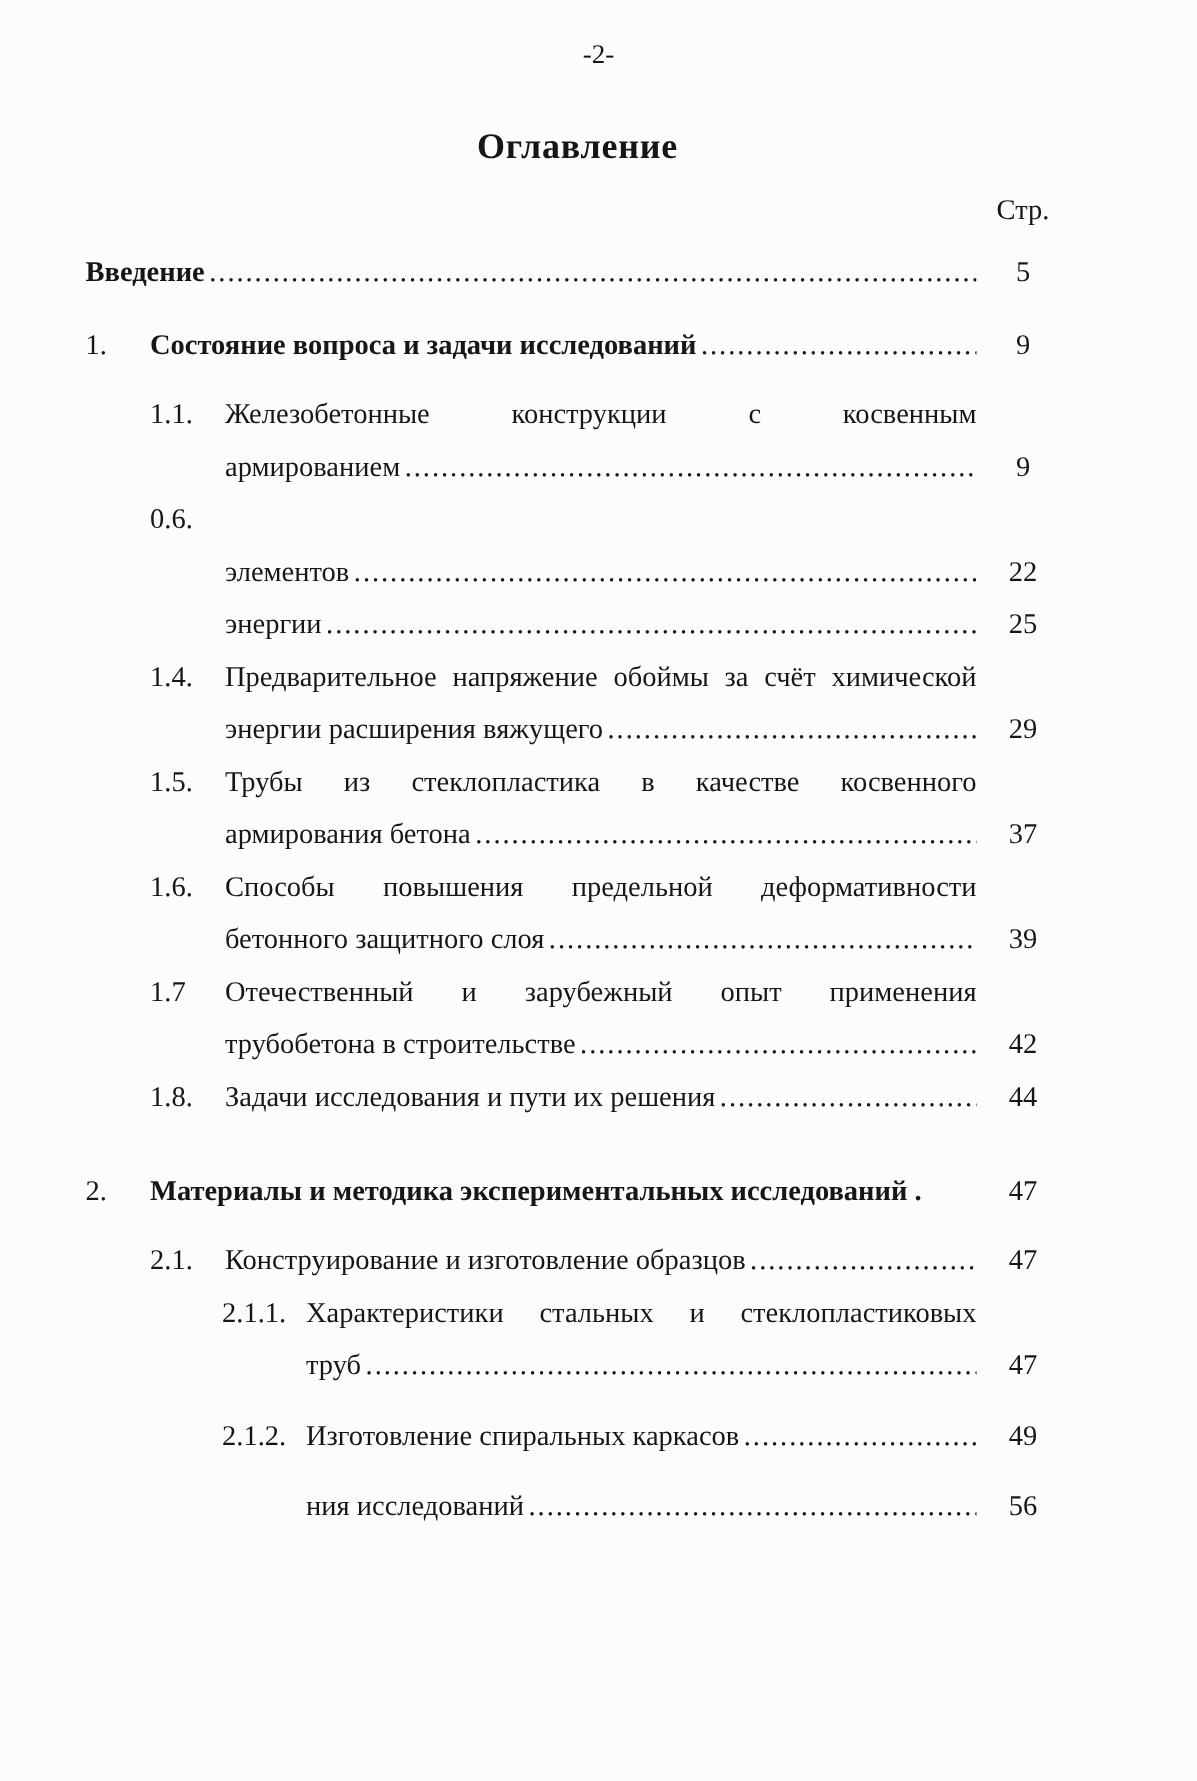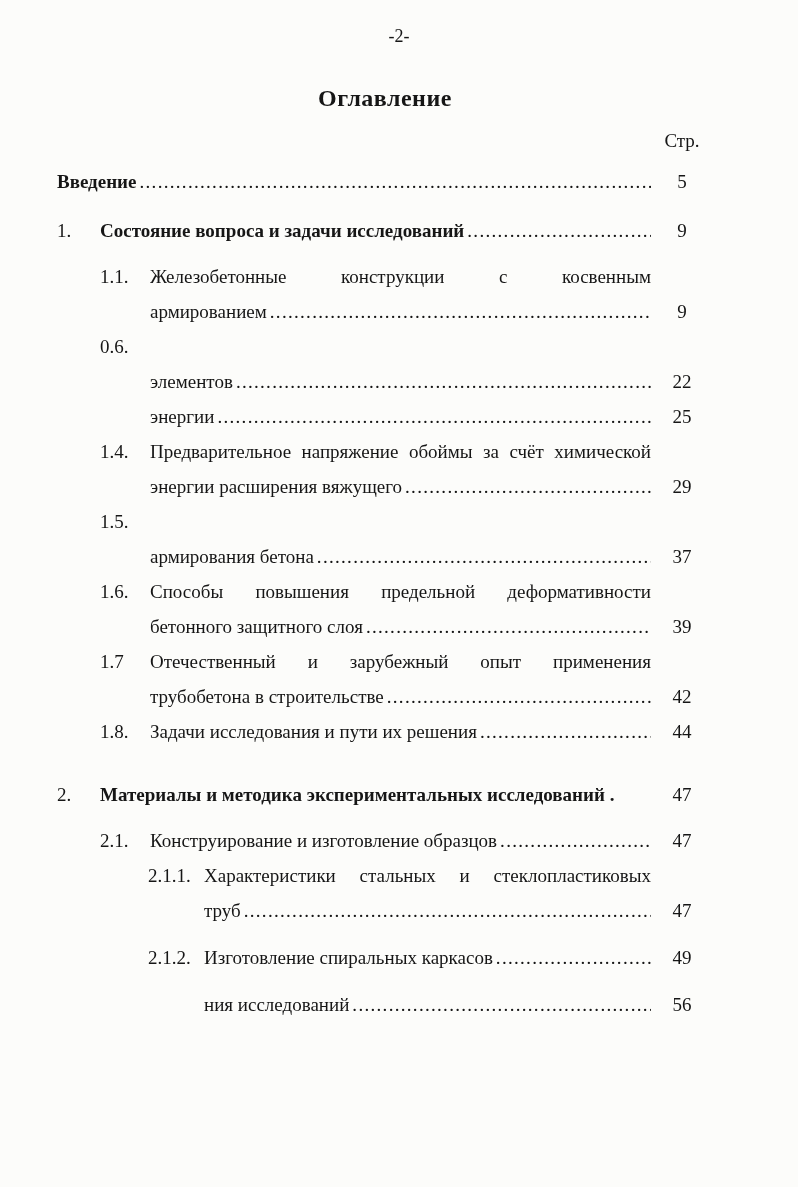--- a/index.html
+++ b/index.html
@@ -153,20 +153,21 @@
         <div class="line">
           <span class="num"></span>
           <span class="text">энергии расширения вяжущего</span>
           <span class="leader">..........................................................................................................................................................</span>
           <span class="pagecell">29</span>
         </div>
       </div>
       <div class="entry l2">
         <div class="line">
           <span class="num">1.5.</span>
+          <span class="jtext">Трубы из стеклопластика в качестве косвенного</span>
           <span class="pagecell"></span>
         </div>
         <div class="line">
           <span class="num"></span>
           <span class="text">армирования бетона</span>
           <span class="leader">..........................................................................................................................................................</span>
           <span class="pagecell">37</span>
         </div>
       </div>
       <div class="entry l2">

